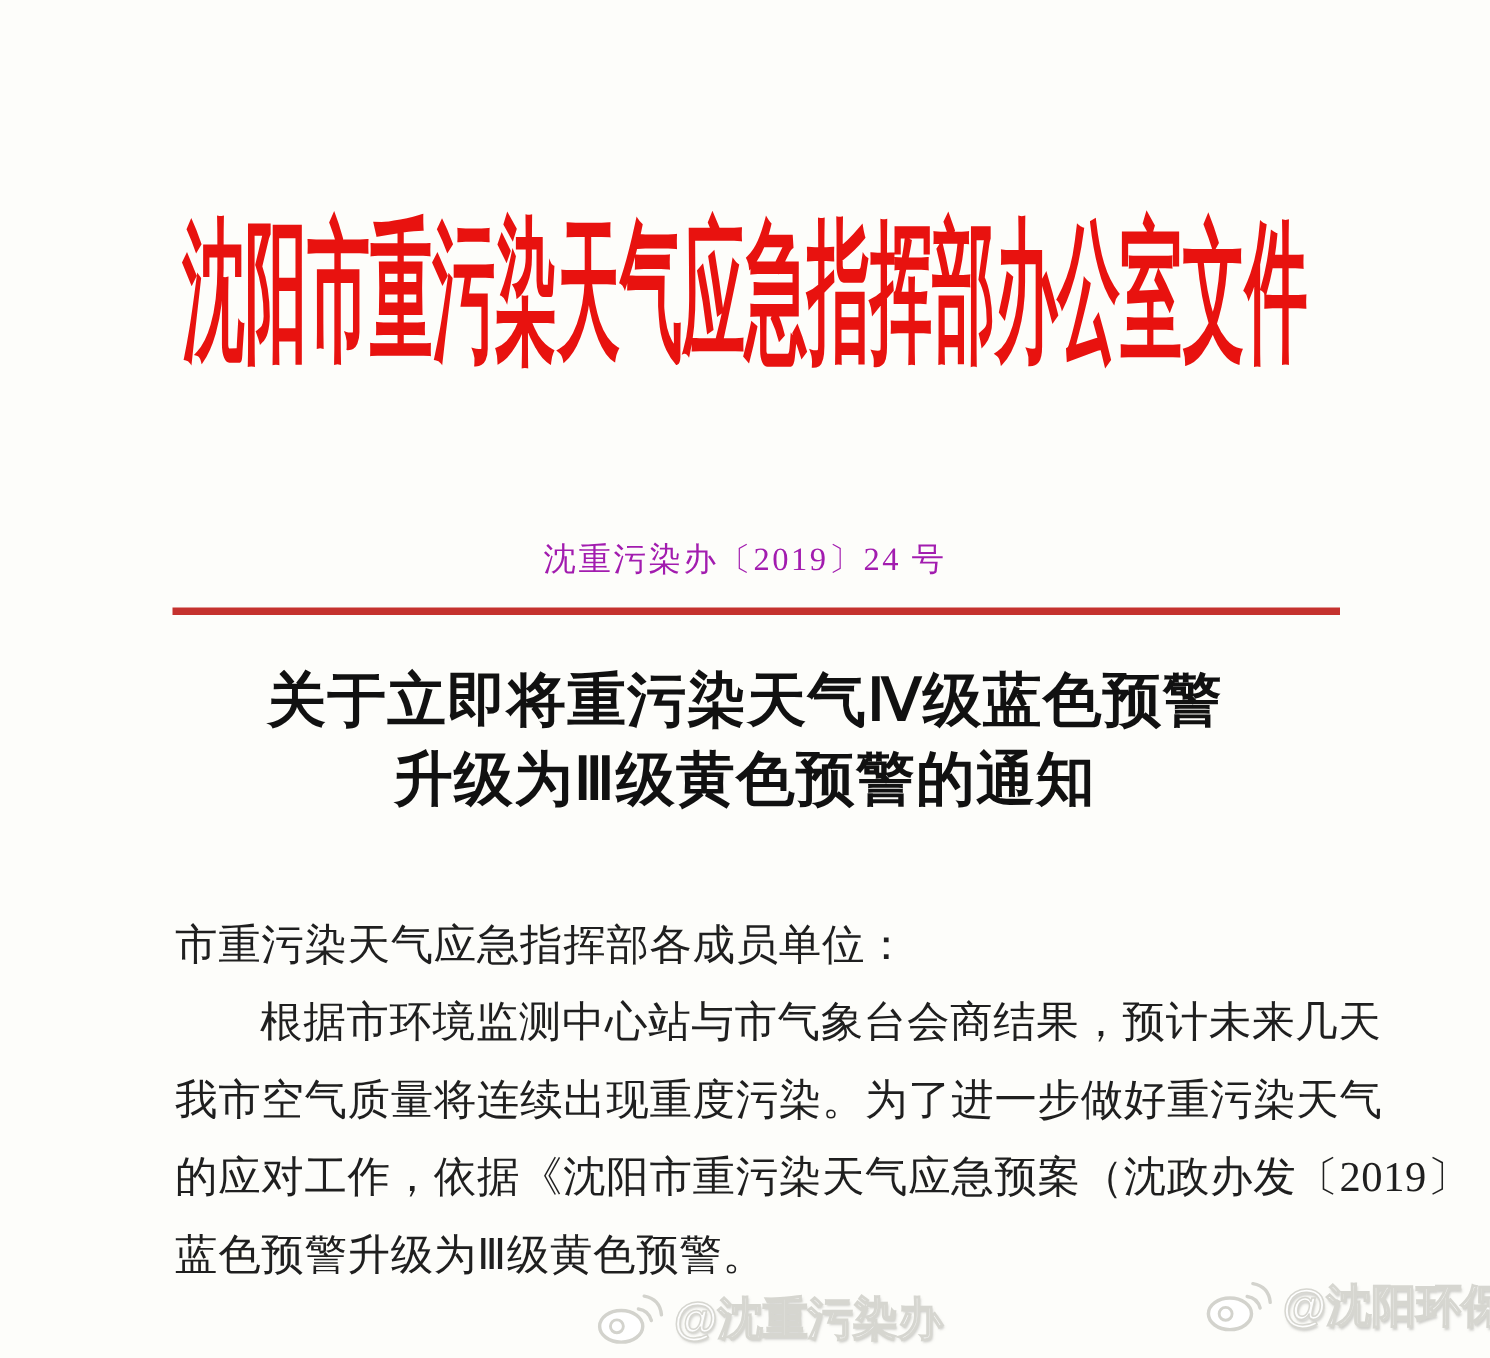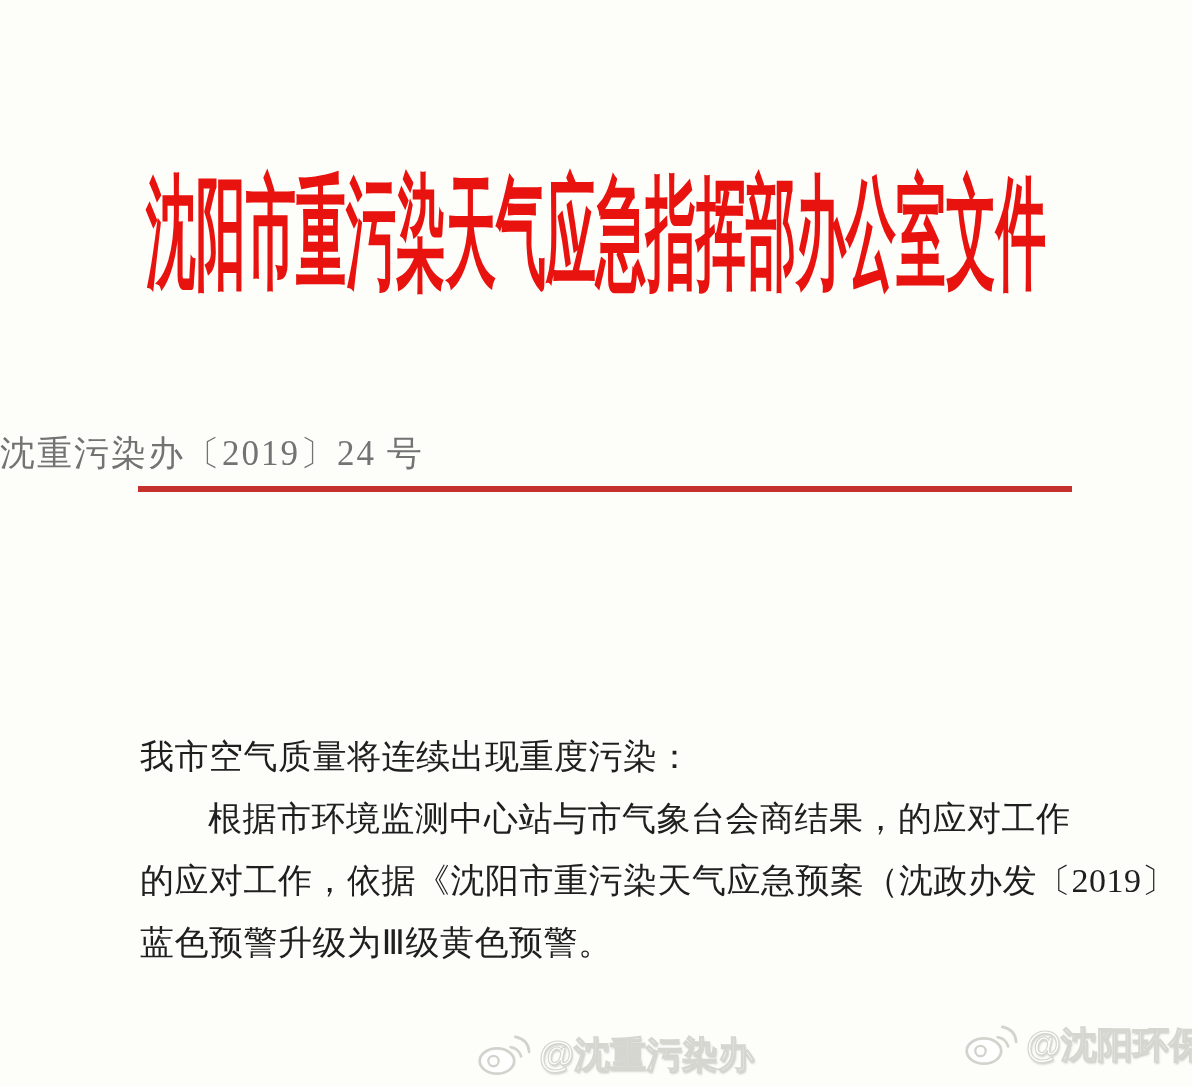--- a/index.html
+++ b/index.html
@@ -30,23 +30,23 @@
     transform: scaleY(2.45);
     transform-origin: center;
     letter-spacing: 0px;
     font-family: "Liberation Serif", serif;
   }
 
   
   .doc-number {
     position: absolute;
     top: 430px; left: 0; right: 0;
-    text-align: left;
-    font-size: 35px;
-    color: #737373;
+    text-align: center;
+    font-size: 26px;
+    color: #a21caf;
     letter-spacing: 2px;
     font-family: "Liberation Serif", serif;
   }
 
   
   .red-rule {
     position: absolute;
     top: 486px; left: 138px;
     width: 934px; height: 6px;
     background: #c5322e;
@@ -110,24 +110,29 @@
 <div class="page">
 
   <div class="banner-wrap">
     <div class="banner-text">沈阳市重污染天气应急指挥部办公室文件</div>
   </div>
 
   <div class="doc-number">沈重污染办〔2019〕24 号</div>
 
   <div class="red-rule"></div>
 
+  <div class="title-wrap">
+    <div>关于立即将重污染天气Ⅳ级蓝色预警</div>
+    <div>升级为Ⅲ级黄色预警的通知</div>
+  </div>
 
   <div class="body-wrap">
-    <div class="body-line">我市空气质量将连续出现重度污染：</div>
-    <div class="body-line indent">根据市环境监测中心站与市气象台会商结果，的应对工作</div>
+    <div class="body-line">市重污染天气应急指挥部各成员单位：</div>
+    <div class="body-line indent">根据市环境监测中心站与市气象台会商结果，预计未来几天</div>
+    <div class="body-line">我市空气质量将连续出现重度污染。为了进一步做好重污染天气</div>
     <div class="body-line">的应对工作，依据《沈阳市重污染天气应急预案（沈政办发〔2019〕</div>
     <div class="body-line">蓝色预警升级为Ⅲ级黄色预警。</div>
   </div>
 
   <div class="watermark wm1">
     <span class="wm-icon">
       <svg width="56" height="46" viewBox="0 0 48 40" fill="none">
         <ellipse cx="17" cy="27" rx="15" ry="11" stroke="#d3d3cd" stroke-width="2.4" fill="rgba(255,255,255,0.85)"></ellipse>
         <circle cx="14" cy="27" r="4.5" stroke="#d3d3cd" stroke-width="2" fill="none"></circle>
         <path d="M29 15 q7 1 9 8" stroke="#d3d3cd" stroke-width="2.4" fill="none" stroke-linecap="round"></path>

